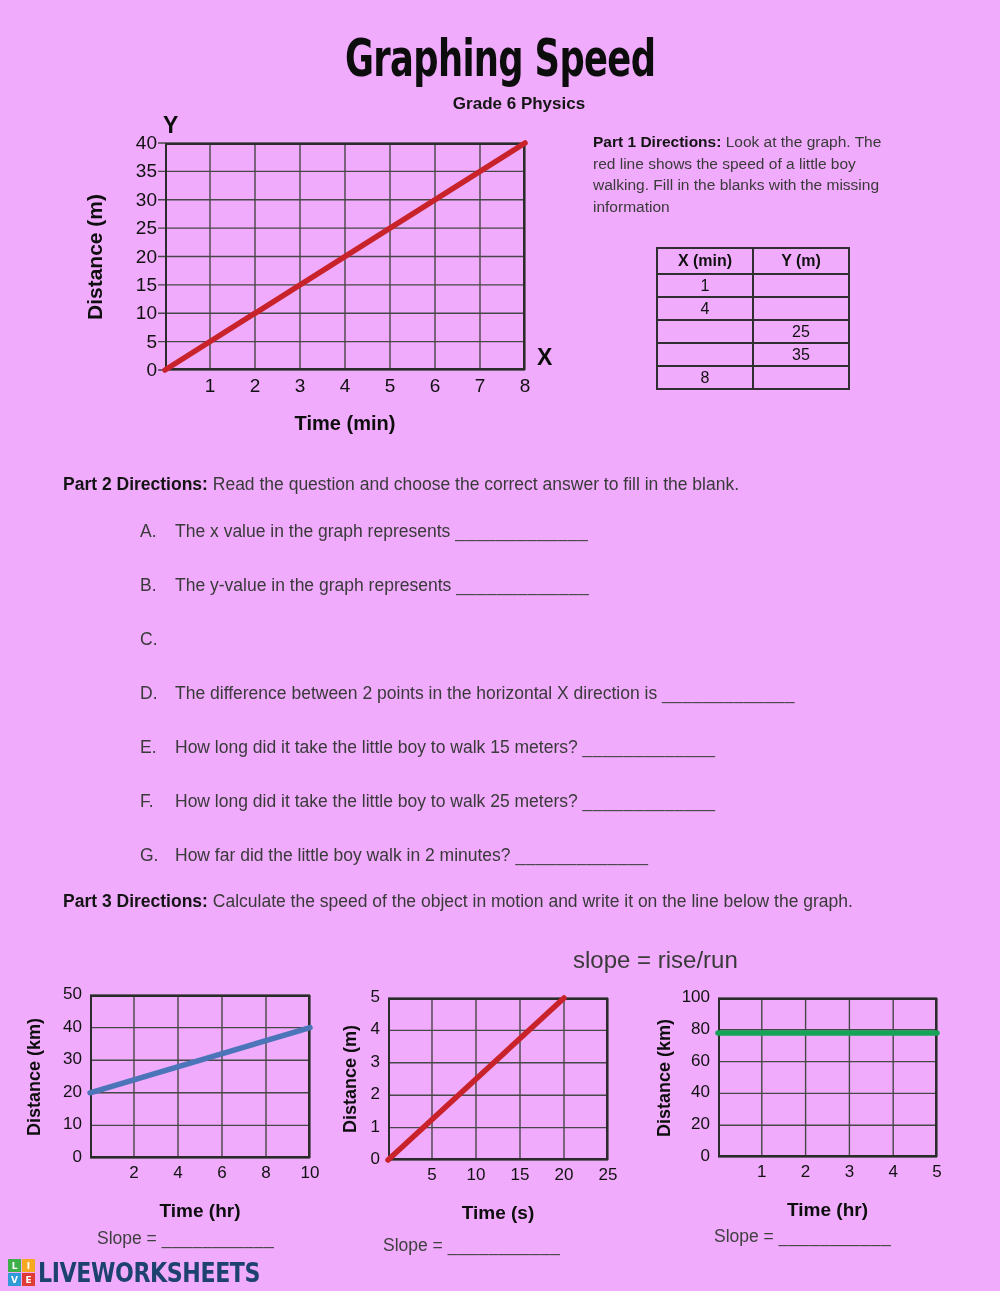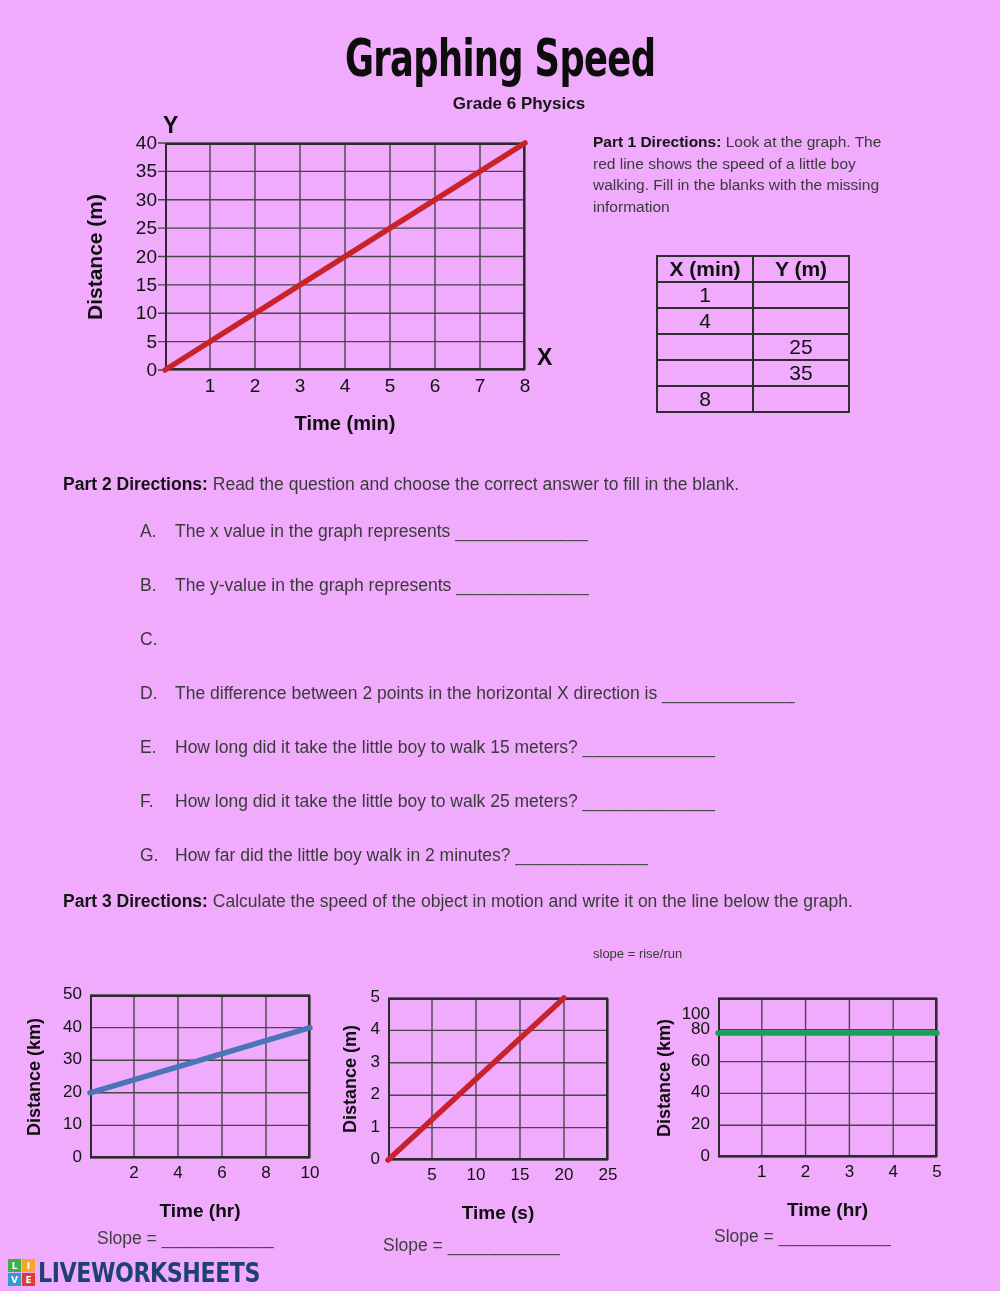--- a/index.html
+++ b/index.html
@@ -51,36 +51,36 @@
   #chart-b .axis-ylabel { left:-38px; }
   #chart-c .axis-ylabel { left:-54px; }
   .chart-small .axis-xlabel { top:calc(100% + 27px);margin-top:15px; }
   
   .part1-text {
     position:absolute; left:593px; top:131px; width:304px;
     font-size:15.5px; line-height:21.5px; color:#3a3a3a;
   }
   .bold-lead { font-weight:bold; color:#141414; }
   .data-table {
-    position:absolute; left:656px; top:255px; border-collapse:collapse;
-    font-size:21px; color:#111;
+    position:absolute; left:656px; top:247px; border-collapse:collapse;
+    font-size:16px; color:#111;
   }
   .data-table th, .data-table td { border:2px solid #2f2f2f; text-align:center; }
   .data-table th { width:96px; height:26px; font-weight:bold; }
   .data-table td { height:23px; }
   
   .part2-head { position:absolute; left:63px; top:474px; width:890px; font-size:17.5px; color:#3a3a3a; }
   .questions { position:absolute; left:140px; top:521px; width:820px; }
   .q-row { display:flex; gap:13px; font-size:17.5px; color:#3a3a3a; margin-bottom:33px; }
   .q-letter { min-width:22px; }
   .blank { color:#4a4a4a; letter-spacing:0.5px; }
   
   .part3-head { position:absolute; left:63px; top:888px; width:890px; font-size:17.5px; line-height:26px; color:#3a3a3a; }
   .remember { position:absolute; left:167px; top:946px; font-size:17.5px; color:#3a3a3a; }
-  .slope-hint { position:absolute; left:593px; top:946px; font-size:13px; color:#3a3a3a;text-align:right; }
+  .slope-hint { position:absolute; left:573px; top:946px; font-size:24px; color:#3a3a3a;text-align:right; }
   .slope-label { position:absolute; font-size:17.5px; color:#3f3f3f; }
   #slope-a { left:97px;  top:1228px; }
   #slope-b { left:383px; top:1235px; }
   #slope-c { left:714px; top:1226px; }
   
   .logo { position:absolute; left:8px; top:1257px; display:flex; align-items:center; }
   .logo-tiles { display:grid; grid-template-columns:13px 13px; grid-template-rows:13px 13px; gap:1px; margin-right:3px; }
   .logo-tile {
     display:flex; align-items:center; justify-content:center;
     color:#fff; font-size:9px; font-weight:bold; font-family:"DejaVu Sans", sans-serif;
@@ -293,21 +293,21 @@
         <line x1="0" y1="31.799999999999997" x2="219" y2="31.799999999999997" stroke="#474747" stroke-width="1.4"></line>
         <line x1="0" y1="0" x2="219" y2="0" stroke="#474747" stroke-width="1.4"></line>
         <rect x="1" y="1" width="217" height="157" fill="none" stroke="#2b2b2b" stroke-width="2"></rect>
         <polyline points="0,34.97999999999999 219,34.97999999999999" fill="none" stroke="#15a356" stroke-width="5.5" stroke-linecap="round"></polyline>
       </svg>
       <div class="tick ytick" style="left: -58px; width: 50px; top: 148px;">0</div>
       <div class="tick ytick" style="left: -58px; width: 50px; top: 116.2px;">20</div>
       <div class="tick ytick" style="left: -58px; width: 50px; top: 84.4px;">40</div>
       <div class="tick ytick" style="left: -58px; width: 50px; top: 52.6px;">60</div>
       <div class="tick ytick" style="left: -58px; width: 50px; top: 20.8px;">80</div>
-      <div class="tick ytick" style="left: -58px; width: 50px; top: -11px; margin-top: 17px;">100</div>
+      <div class="tick ytick" style="left: -58px; width: 50px; top: -11px;">100</div>
       <div class="tick xtick" style="left: 21.8px; width: 44px; top: 164px;">1</div>
       <div class="tick xtick" style="left: 65.6px; width: 44px; top: 164px;">2</div>
       <div class="tick xtick" style="left: 109.4px; width: 44px; top: 164px;">3</div>
       <div class="tick xtick" style="left: 153.2px; width: 44px; top: 164px;">4</div>
       <div class="tick xtick" style="left: 197px; width: 44px; top: 164px;">5</div>
     </div>
 
   <div id="slope-a" class="slope-label">
     <span>Slope =</span>
     <span class="blank">___________</span>

